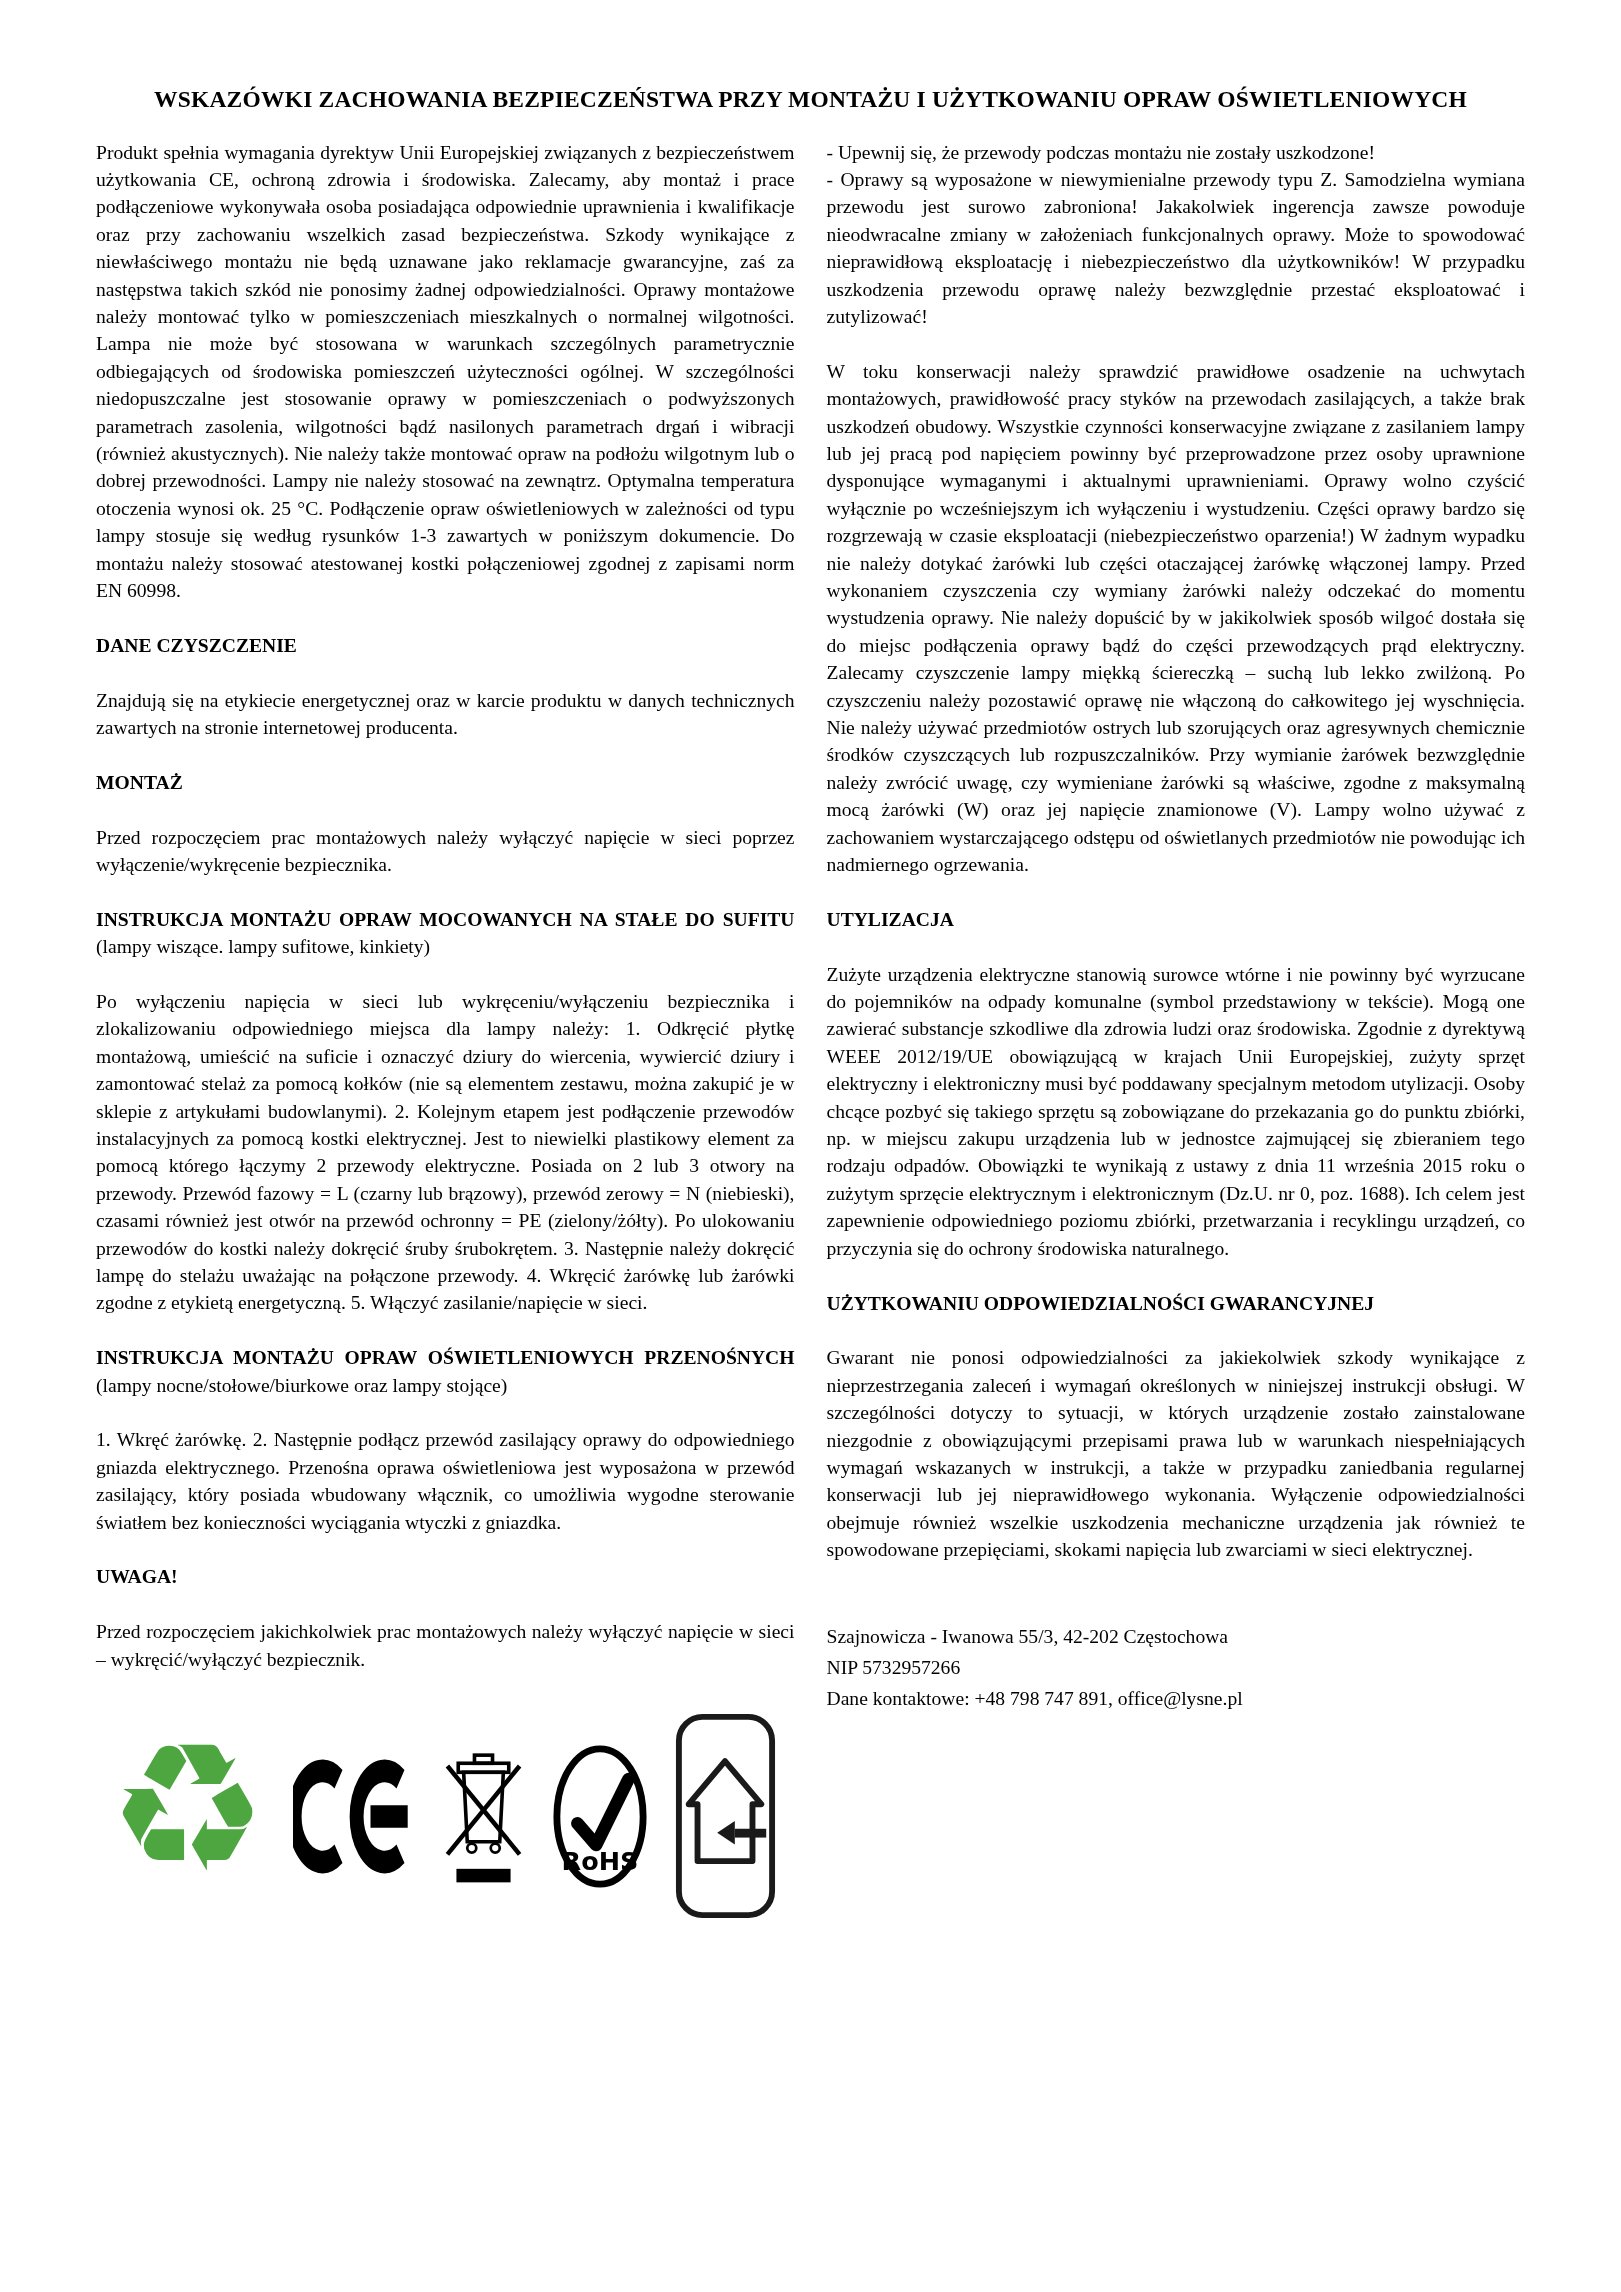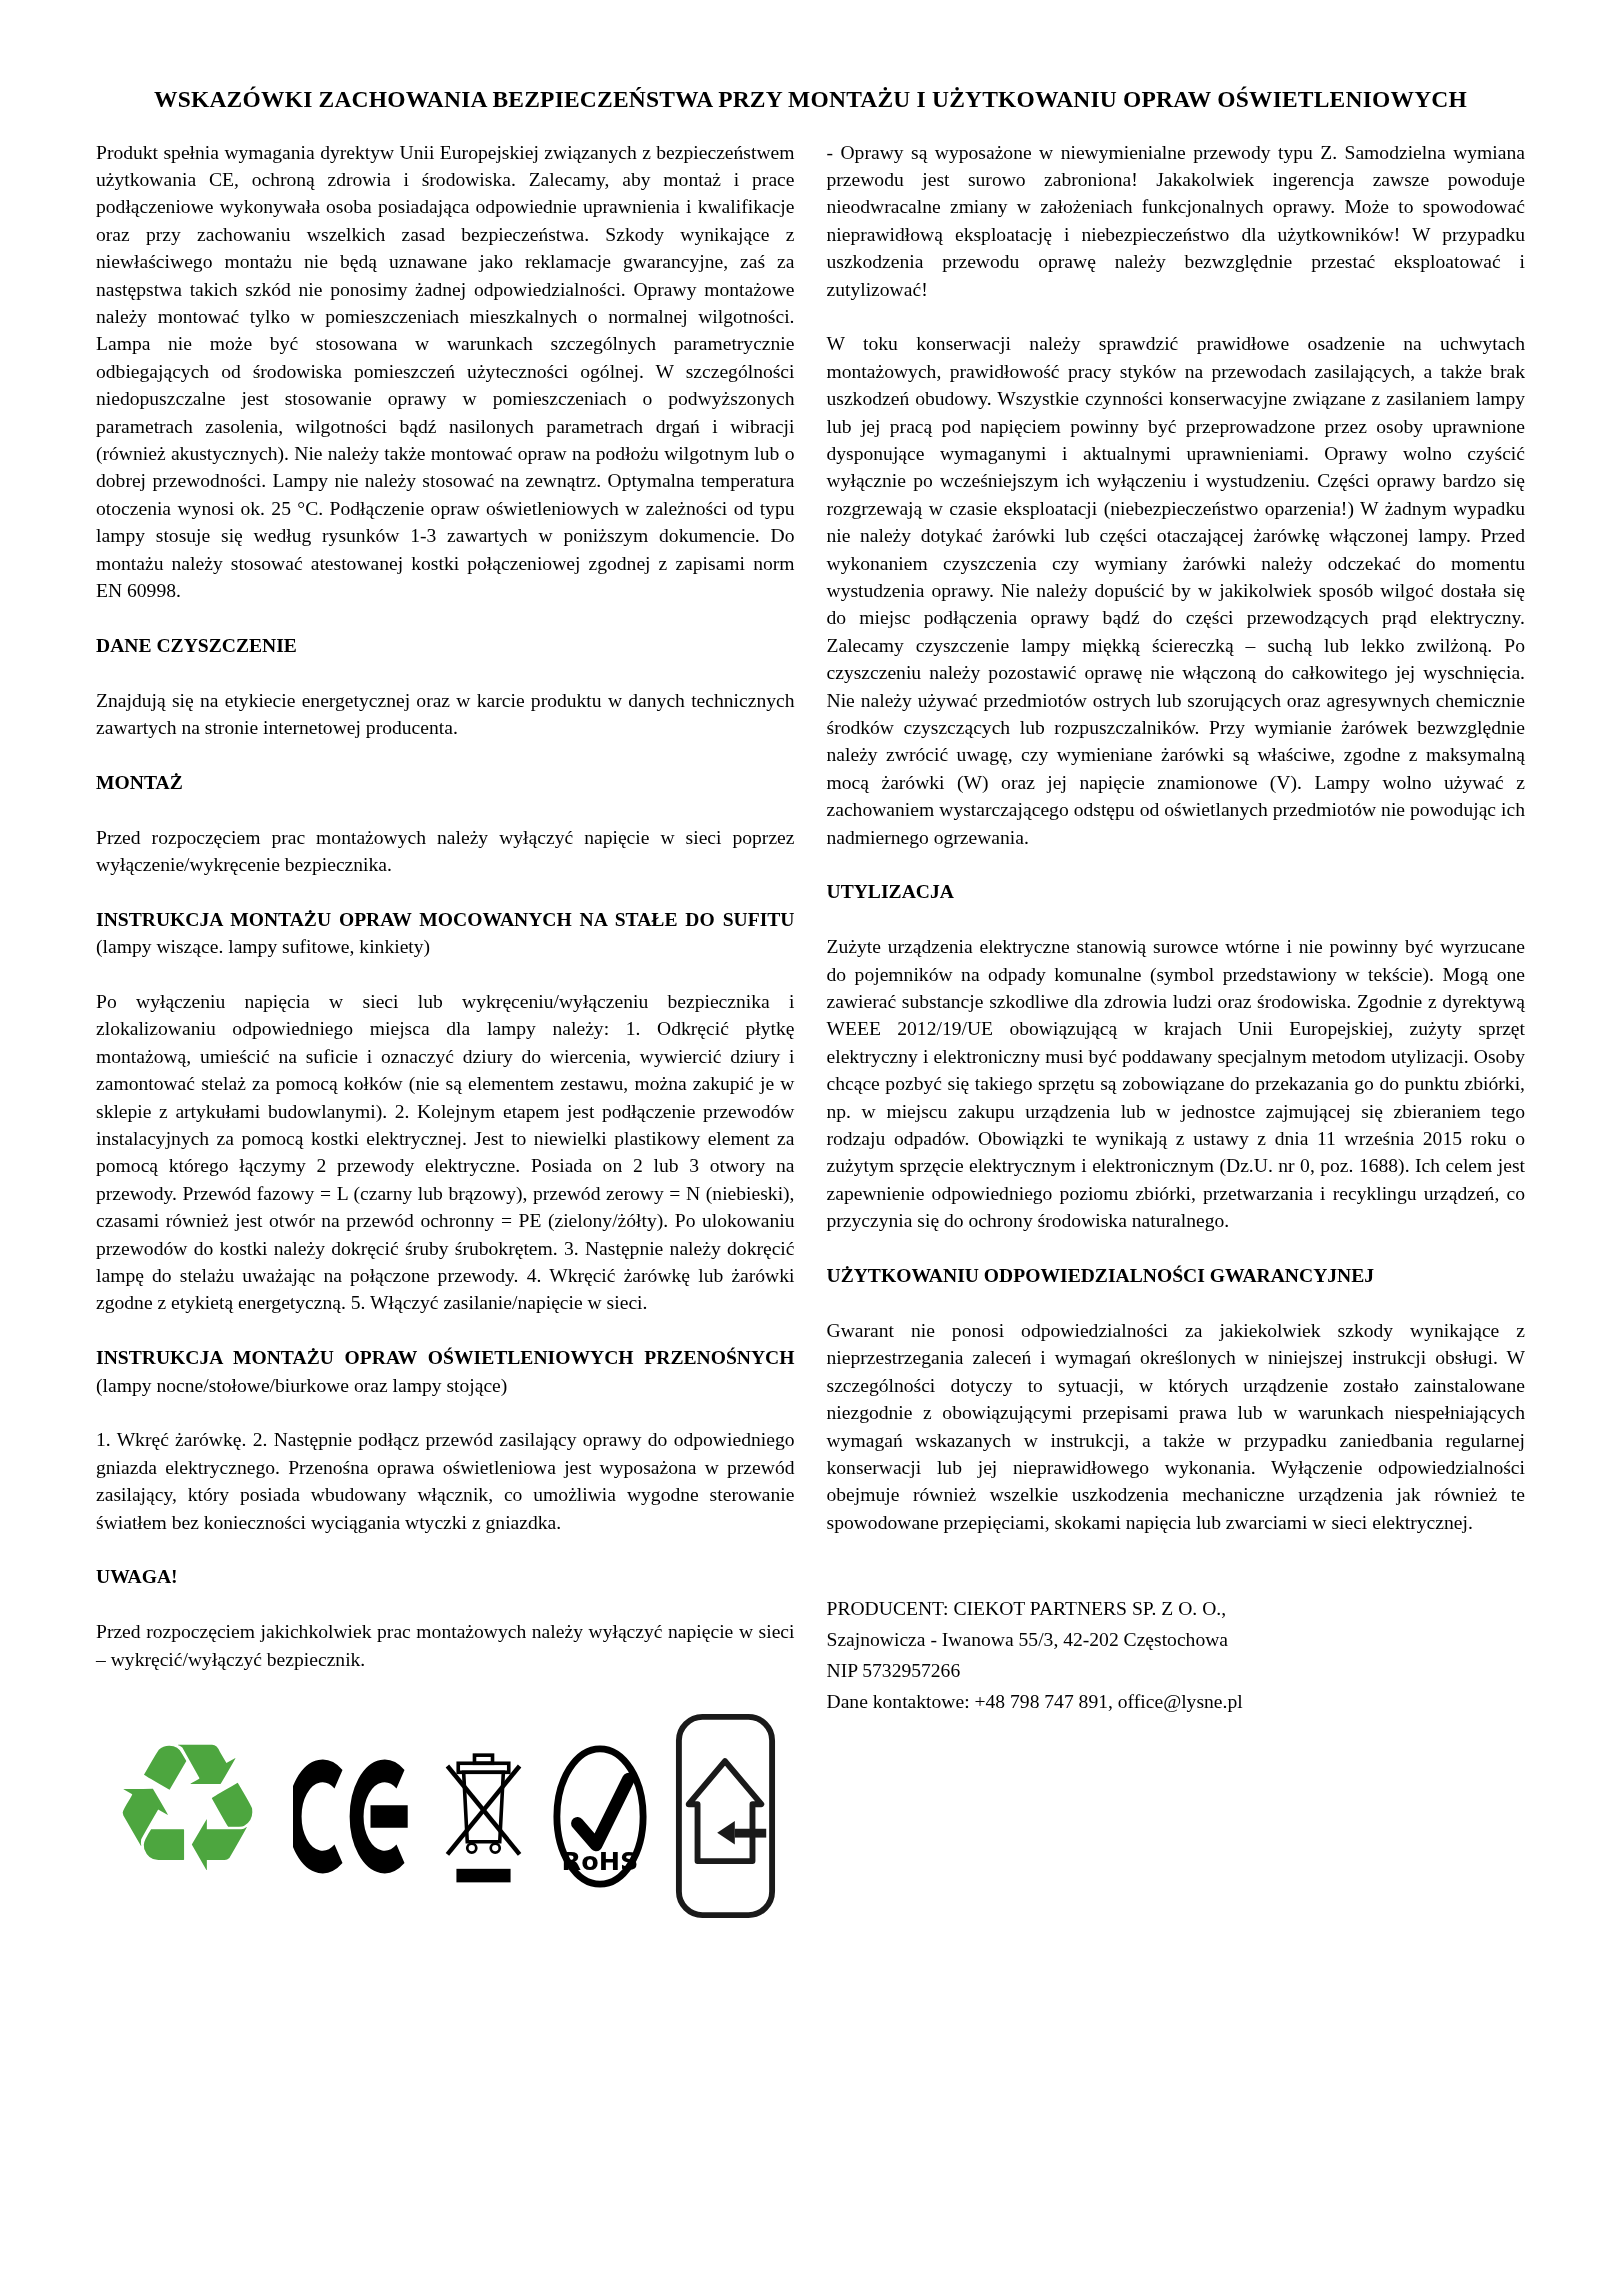--- a/index.html
+++ b/index.html
@@ -103,33 +103,33 @@
             <rect x="62" y="119" width="32" height="9" fill="#1a1a1a"></rect>
             <polygon points="44,123 62,111 62,135" fill="#1a1a1a"></polygon>
           </svg>
         </span>
 
       </div>
     </div>
 
     <div class="col">
       <p>
+        <span class="bline">-  Upewnij się, że przewody podczas montażu nie zostały uszkodzone!</span>
         <span class="bline">-  Oprawy są wyposażone w niewymienialne przewody typu Z. Samodzielna wymiana przewodu jest surowo zabroniona! Jakakolwiek ingerencja zawsze powoduje nieodwracalne zmiany w założeniach funkcjonalnych oprawy. Może to spowodować nieprawidłową eksploatację i niebezpieczeństwo dla użytkowników! W przypadku uszkodzenia przewodu oprawę należy bezwzględnie przestać eksploatować i zutylizować!</span>
       </p>
 
       <p>W toku konserwacji należy sprawdzić prawidłowe osadzenie na uchwytach montażowych, prawidłowość pracy styków na przewodach zasilających, a także brak uszkodzeń obudowy. Wszystkie czynności konserwacyjne związane z zasilaniem lampy lub jej pracą pod napięciem powinny być przeprowadzone przez osoby uprawnione dysponujące wymaganymi i aktualnymi uprawnieniami. Oprawy wolno czyścić wyłącznie po wcześniejszym ich wyłączeniu i wystudzeniu. Części oprawy bardzo się rozgrzewają w czasie eksploatacji (niebezpieczeństwo oparzenia!) W żadnym wypadku nie należy dotykać żarówki lub części otaczającej żarówkę włączonej lampy. Przed wykonaniem czyszczenia czy wymiany żarówki należy odczekać do momentu wystudzenia oprawy. Nie należy dopuścić by w jakikolwiek sposób wilgoć dostała się do miejsc podłączenia oprawy bądź do części przewodzących prąd elektryczny. Zalecamy czyszczenie lampy miękką ściereczką – suchą lub lekko zwilżoną. Po czyszczeniu należy pozostawić oprawę nie włączoną do całkowitego jej wyschnięcia. Nie należy używać przedmiotów ostrych lub szorujących oraz agresywnych chemicznie środków czyszczących lub rozpuszczalników. Przy wymianie żarówek bezwzględnie należy zwrócić uwagę, czy wymieniane żarówki są właściwe, zgodne z maksymalną mocą żarówki (W) oraz jej napięcie znamionowe (V). Lampy wolno używać z zachowaniem wystarczającego odstępu od oświetlanych przedmiotów nie powodując ich nadmiernego ogrzewania.</p>
 
       <h2>UTYLIZACJA</h2>
       <p>Zużyte urządzenia elektryczne stanowią surowce wtórne i nie powinny być wyrzucane do pojemników na odpady komunalne (symbol przedstawiony w tekście). Mogą one zawierać substancje szkodliwe dla zdrowia ludzi oraz środowiska. Zgodnie z dyrektywą WEEE 2012/19/UE obowiązującą w krajach Unii Europejskiej, zużyty sprzęt elektryczny i elektroniczny musi być poddawany specjalnym metodom utylizacji. Osoby chcące pozbyć się takiego sprzętu są zobowiązane do przekazania go do punktu zbiórki, np. w miejscu zakupu urządzenia lub w jednostce zajmującej się zbieraniem tego rodzaju odpadów. Obowiązki te wynikają z ustawy z dnia 11 września 2015 roku o zużytym sprzęcie elektrycznym i elektronicznym (Dz.U. nr 0, poz. 1688). Ich celem jest zapewnienie odpowiedniego poziomu zbiórki, przetwarzania i recyklingu urządzeń, co przyczynia się do ochrony środowiska naturalnego.</p>
 
       <h2>UŻYTKOWANIU ODPOWIEDZIALNOŚCI GWARANCYJNEJ</h2>
       <p>Gwarant nie ponosi odpowiedzialności za jakiekolwiek szkody wynikające z nieprzestrzegania zaleceń i wymagań określonych w niniejszej instrukcji obsługi. W szczególności dotyczy to sytuacji, w których urządzenie zostało zainstalowane niezgodnie z obowiązującymi przepisami prawa lub w warunkach niespełniających wymagań wskazanych w instrukcji, a także w przypadku zaniedbania regularnej konserwacji lub jej nieprawidłowego wykonania. Wyłączenie odpowiedzialności obejmuje również wszelkie uszkodzenia mechaniczne urządzenia jak również te spowodowane przepięciami, skokami napięcia lub zwarciami w sieci elektrycznej.</p>
 
       <div class="producer">
-        <div>PRODUCENT: CIEKOT PARTNERS SP. Z O. O.,</div>
         <div>Szajnowicza - Iwanowa 55/3, 42-202 Częstochowa</div>
         <div>NIP 5732957266</div>
         <div>Dane kontaktowe: +48 798 747 891, office@lysne.pl</div>
       </div>
     </div>
 
   </div>
 </div>
 
 

